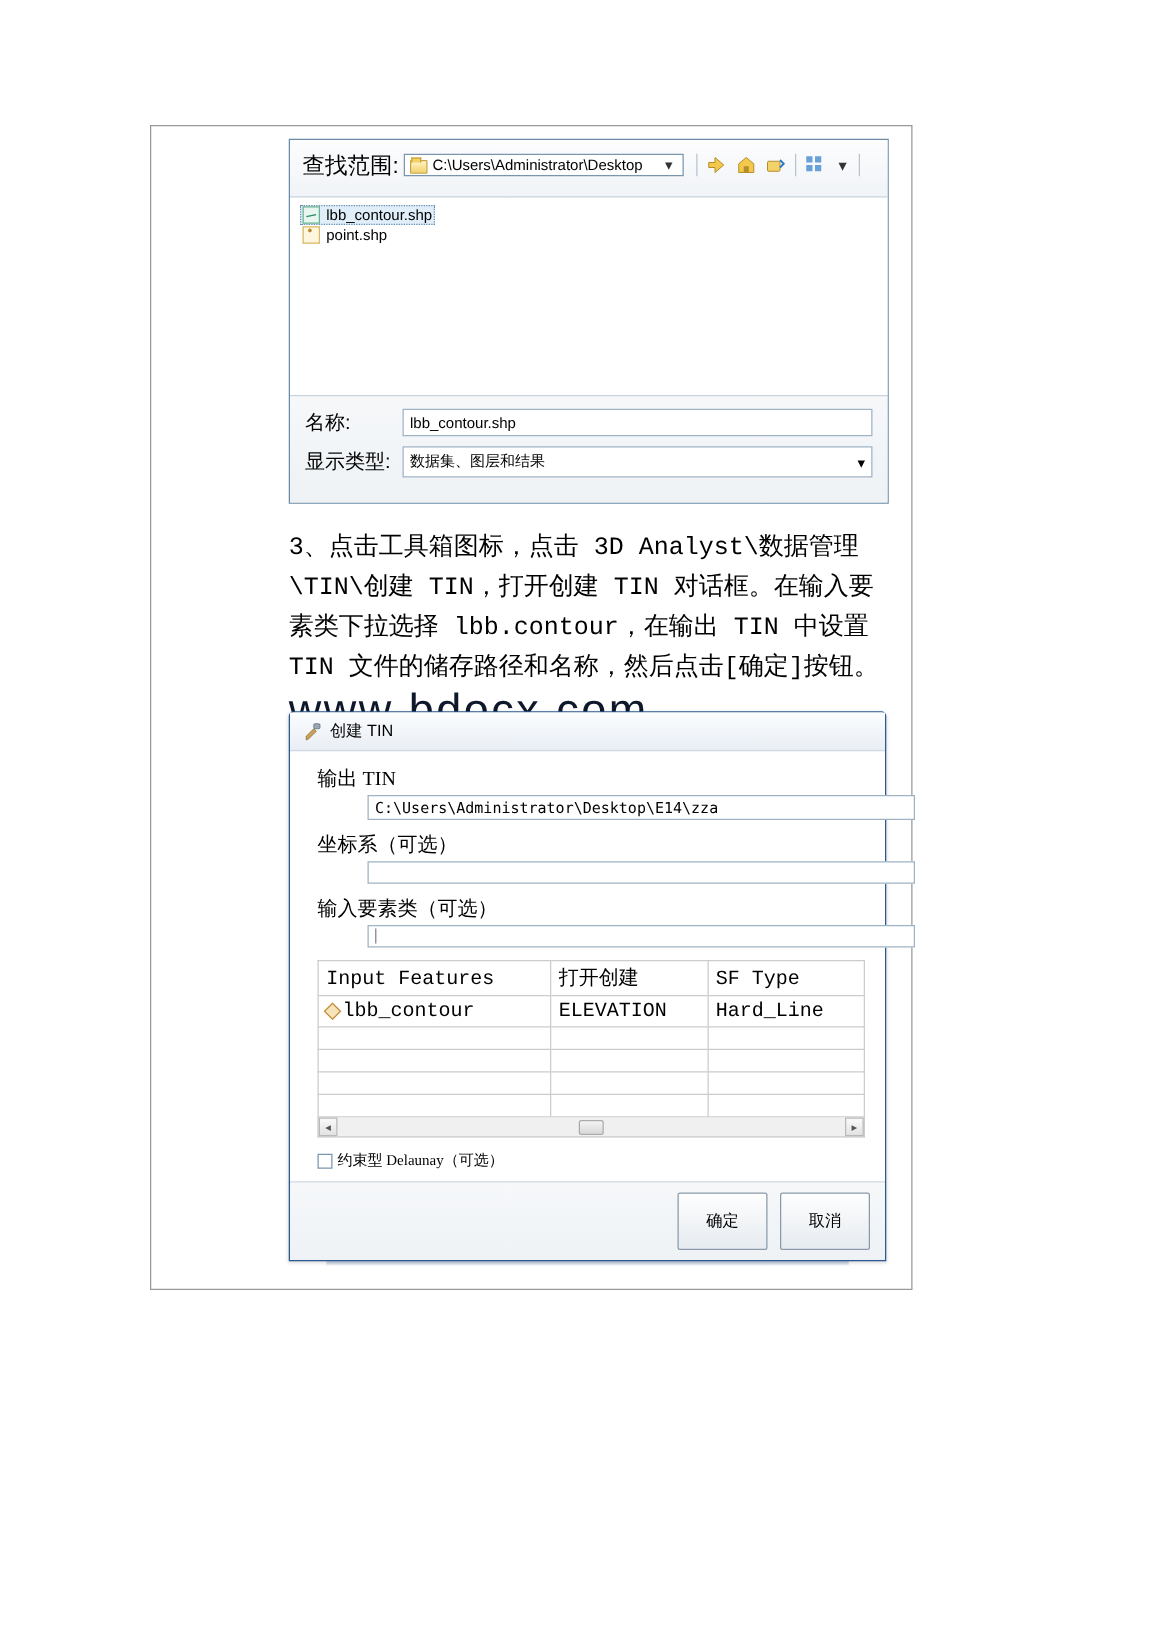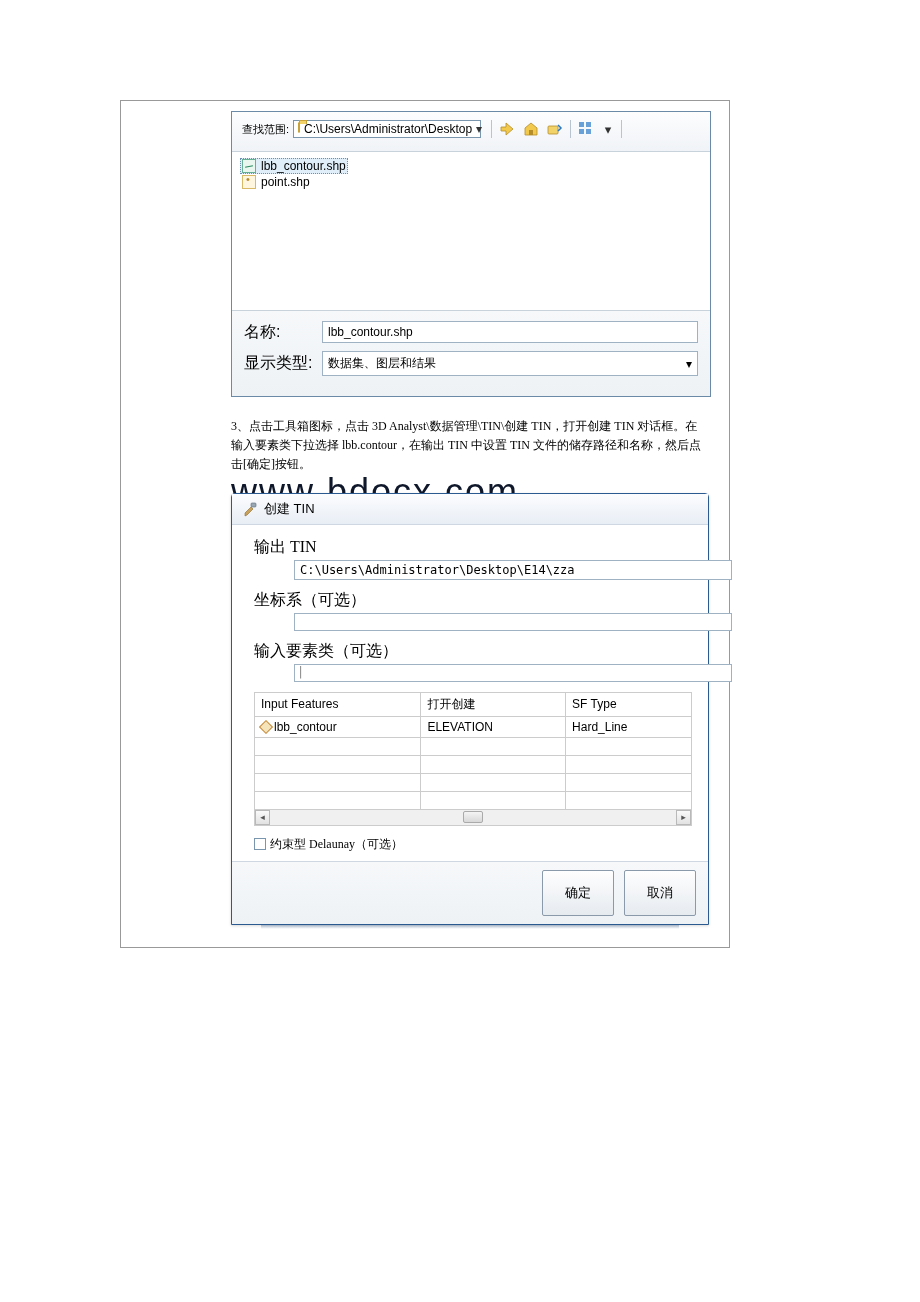--- a/index.html
+++ b/index.html
@@ -35,29 +35,29 @@
       color: #4a6a8a;
       font-size: 14px;
       margin-bottom: 8px;
     }
     .lookup-row {
       display: flex;
       align-items: center;
       gap: 4px;
       margin-bottom: 10px;
     }
-    .lookup-label { font-size: 11px; }
+    .lookup-label { font-size: 18px; }
     .lookup-select {
       border: 1px solid #7a95ae;
       background: #fff;
       padding: 1px 4px;
       display: flex;
-      align-items: flex-start;
+      align-items: flex-end;
       gap: 4px;
-      width: 188px;
+      width: 224px;
       font-size: 12px;
     }
     .folder-icon {
       width: 14px; height: 11px;
       background: linear-gradient(#fff3c9, #f2d36a);
       border: 1px solid #c9a23a;
       border-radius: 1px;
       position: relative;
     }
     .folder-icon::before {
@@ -151,24 +151,24 @@
       padding: 3px 5px;
       flex: 1;
       font-size: 12px;
       display: flex;
       align-items: center;
       justify-content: space-between;
     }
     
     
     .para {
-      font-size: 12px;
+      font-size: 20px;
       line-height: 1.6;
       margin: 10px 0 6px 0;
-      font-family: Liberation Serif, serif;
+      font-family: Liberation Mono, monospace;
     }
     .watermark {
       color: #0f172a;
       font-size: 36px;
       letter-spacing: 2px;
       margin: -10px 0 -20px 0;
       font-family: Arial, sans-serif;
       position: relative;
       z-index: 0;
       text-align: left;
@@ -215,22 +215,22 @@
       width: 100%;
       min-height: 18px;
       font-family: "SimSun", monospace;
       margin-left: 40px;
     }
     .sec-block { margin-bottom: 10px; }
     .feat-table {
       border: 1px solid #888;
       width: 100%;
       border-collapse: collapse;
-      font-size: 12px;
-      font-family: Liberation Sans, sans-serif;
+      font-size: 16px;
+      font-family: Liberation Mono, monospace;
     }
     .feat-table th, .feat-table td {
       border: 1px solid #ccc;
       padding: 3px 6px;
       text-align: left;
       height: 18px;
       font-weight: normal;
     }
     .feat-table th { background: #fff; }
     .poly-icon {

